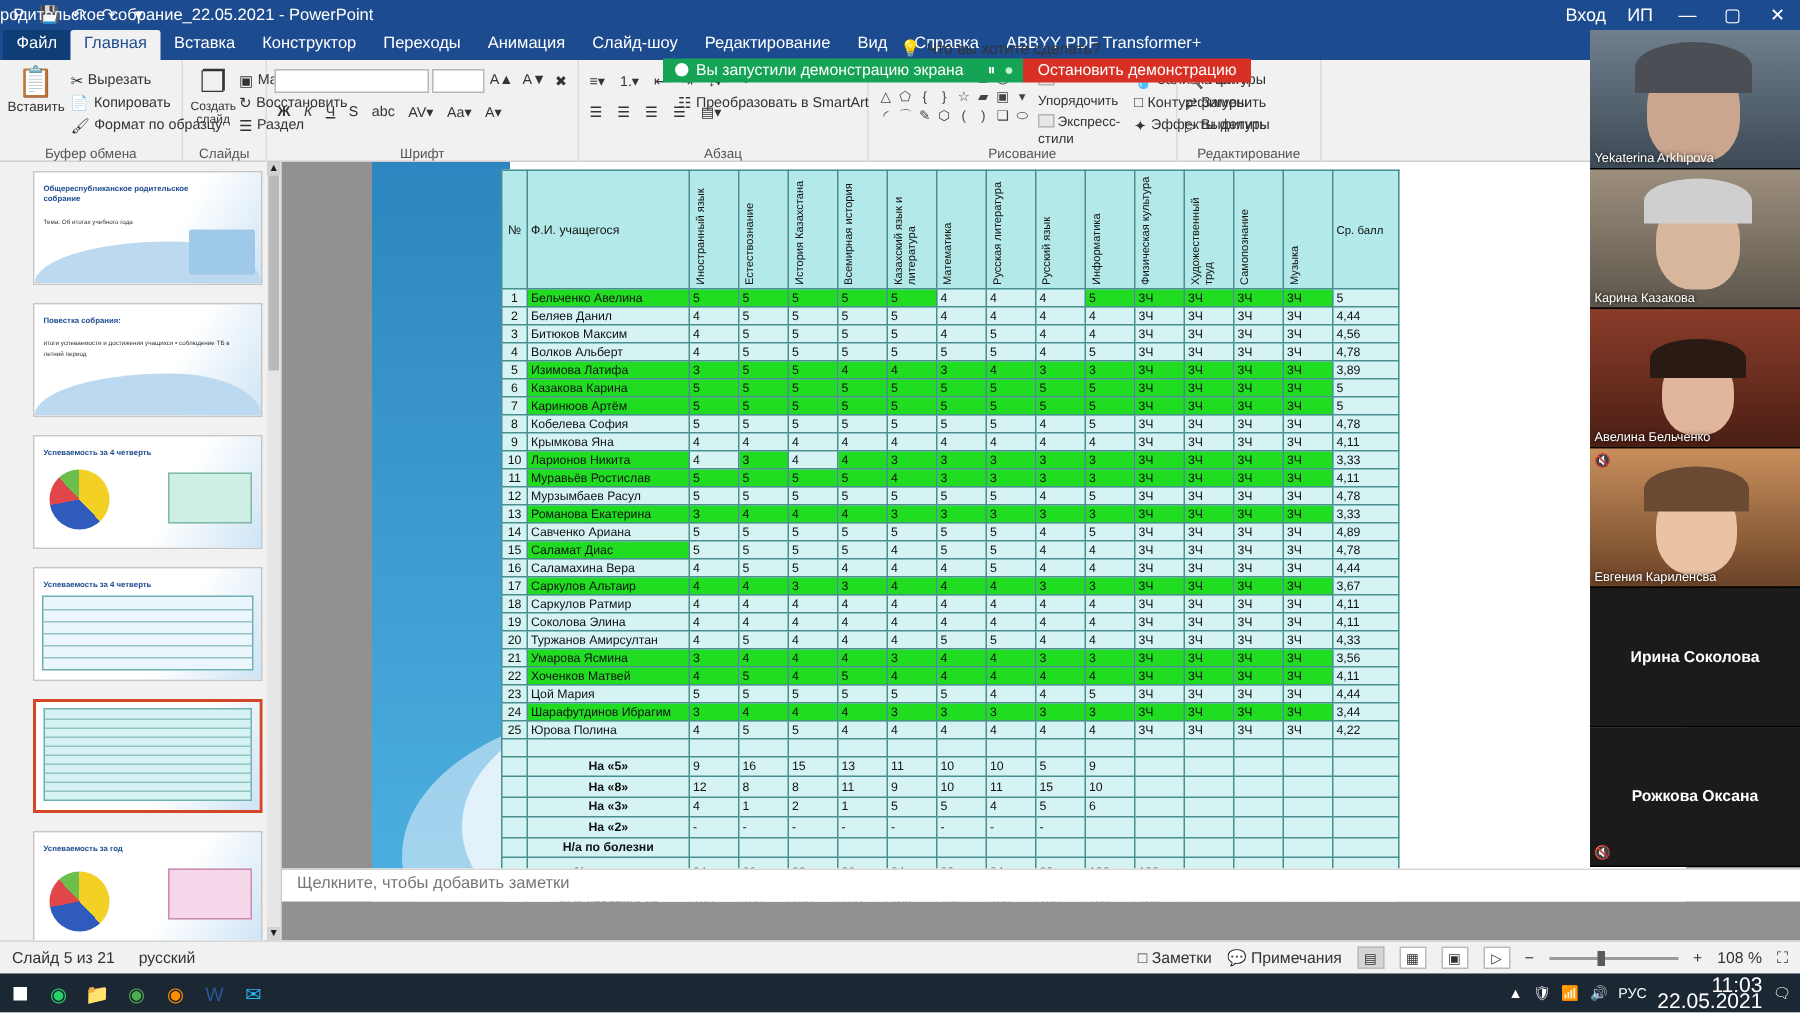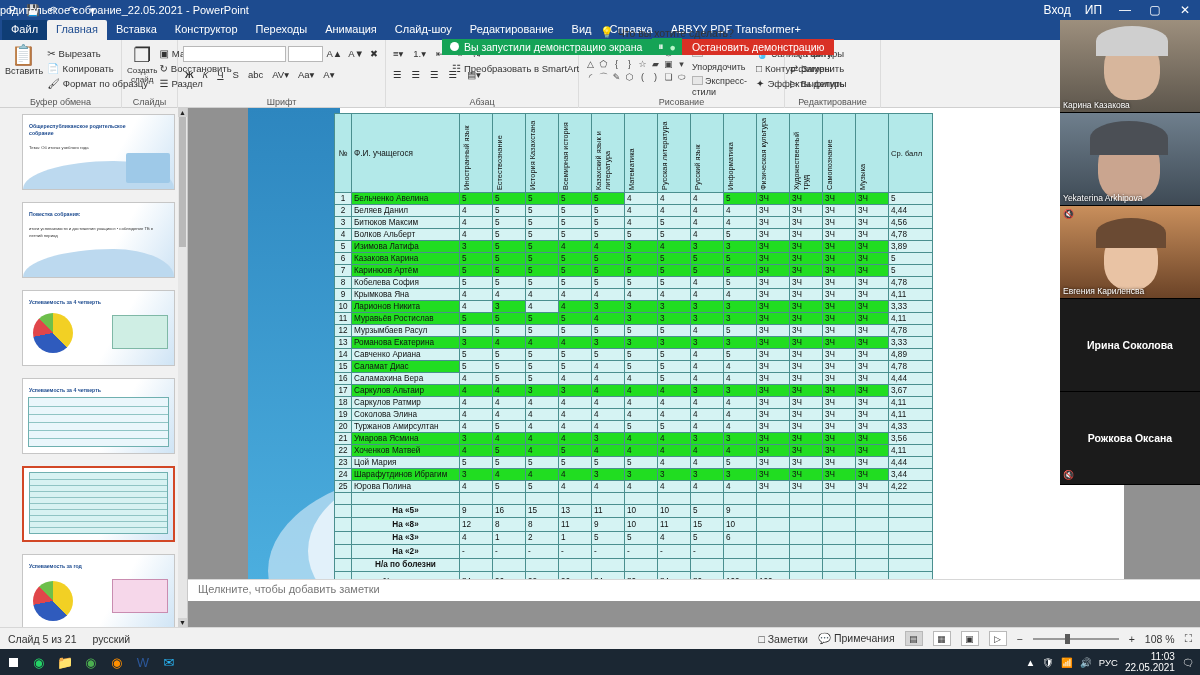--- a/index.html
+++ b/index.html
@@ -128,21 +128,21 @@
   .statusbar .sright { margin-left:auto; display:flex; align-items:center; gap:10px; padding-right:8px;}
   .viewbtn { width:18px; height:15px; border:1px solid #b9b9b9; background:#fff; display:inline-block; text-align:center; font-size:9px; line-height:14px;}
   .viewbtn.act { background:#d5d5d5; }
   .zslider { width:86px; height:2px; background:#9a9a9a; position:relative; }
   .zslider .kn { position:absolute; left:32px; top:-4px; width:5px; height:10px; background:#5a5a5a; }
 
   
   .taskbar { position:absolute; left:0; right:0; bottom:0; height:26px; background:#1b2733; display:flex; align-items:center; color:#fff; font-size:10px;}
   .tb-ic { width:26px; height:26px; display:flex; align-items:center; justify-content:center; font-size:13px;}
   .tray { margin-left:auto; display:flex; align-items:center; gap:7px; padding-right:6px; font-size:9.5px;}
-  .clock { text-align:right; line-height:11px; font-size:10px; }
+  .clock { text-align:right; line-height:11px; font-size:14px; }
   .startsq { width:9px;height:9px;background:#fff;display:inline-block;}
 </style>
 </head>
 <body>
 
 <div class="titlebar">
   <div class="tb-left">
     <span class="tb-ico">P</span>
     <span class="tb-ico">💾</span>
     <span class="tb-ico">↶</span>
@@ -1069,29 +1069,34 @@
             </tr>
           </tbody>
       </table>
     </div>
   </div>
 
   <div class="notes">Щелкните, чтобы добавить заметки</div>
 </div>
 
 <div class="zoom">
+  <div class="ztile" style="background:linear-gradient(180deg,#6f7f8d,#3e4a55);">
+    <div style="position:absolute;left:38px;top:18px;width:62px;height:70px;background:#caa58f;border-radius:48% 48% 40% 40%;"></div>
+    <div style="position:absolute;left:30px;top:8px;width:78px;height:34px;background:#4b4f55;border-radius:50% 50% 0 0;"></div>
+    <div class="zname">Yekaterina Arkhipova</div>
+  </div>
   <div class="ztile" style="background:linear-gradient(180deg,#9d8f7d,#5d564c);">
     <div style="position:absolute;left:44px;top:16px;width:56px;height:64px;background:#d7b69c;border-radius:48% 48% 42% 42%;"></div>
     <div style="position:absolute;left:36px;top:6px;width:72px;height:30px;background:#cfcfcf;border-radius:50% 50% 0 0;"></div>
     <div class="zname">Карина Казакова</div>
   </div>
-  <div class="ztile" style="background:linear-gradient(180deg,#6f7f8d,#3e4a55);">
-    <div style="position:absolute;left:38px;top:18px;width:62px;height:70px;background:#caa58f;border-radius:48% 48% 40% 40%;"></div>
-    <div style="position:absolute;left:30px;top:8px;width:78px;height:34px;background:#4b4f55;border-radius:50% 50% 0 0;"></div>
-    <div class="zname">Yekaterina Arkhipova</div>
+  <div class="ztile" style="background:linear-gradient(180deg,#8a3c2a,#4a1f14);">
+    <div style="position:absolute;left:48px;top:28px;width:48px;height:56px;background:#e0b79c;border-radius:48% 48% 42% 42%;"></div>
+    <div style="position:absolute;left:40px;top:20px;width:64px;height:26px;background:#2a1a14;border-radius:50% 50% 0 0;"></div>
+    <div class="zname">Авелина Бельченко</div>
   </div>
   <div class="ztile" style="background:linear-gradient(180deg,#c98f5c,#6b4327);">
     <div style="position:absolute;left:44px;top:22px;width:54px;height:62px;background:#e9c3a4;border-radius:48% 48% 42% 42%;"></div>
     <div style="position:absolute;left:36px;top:12px;width:70px;height:30px;background:#6a4a33;border-radius:50% 50% 0 0;"></div>
     <div class="zmute">🔇</div>
     <div class="zname">Евгения Кариленсва</div>
   </div>
   <div class="ztile novideo">
     <div class="nm">Ирина Соколова</div>
   </div>

